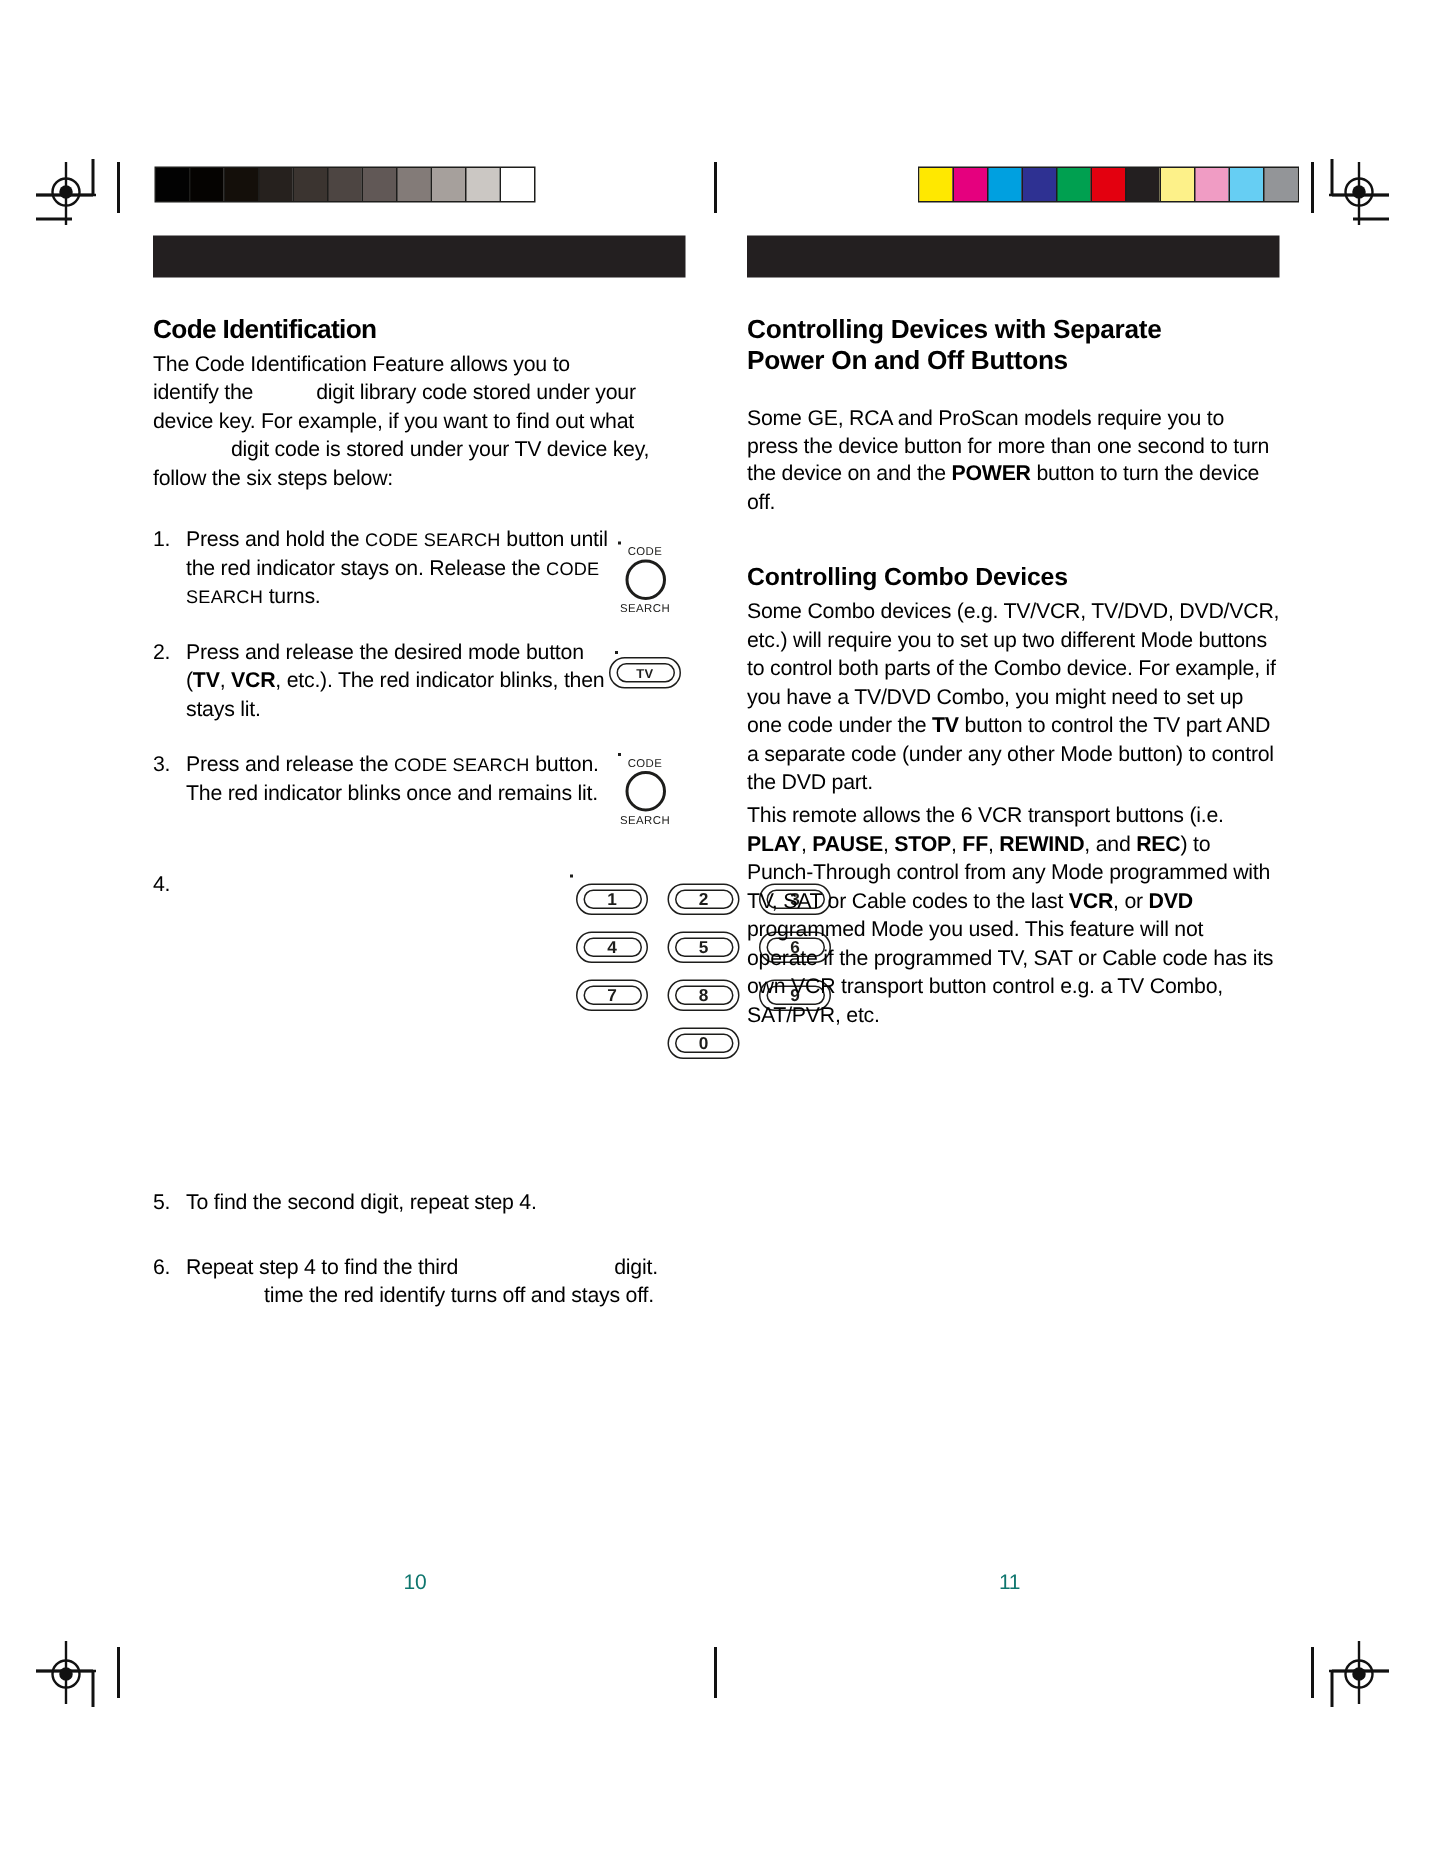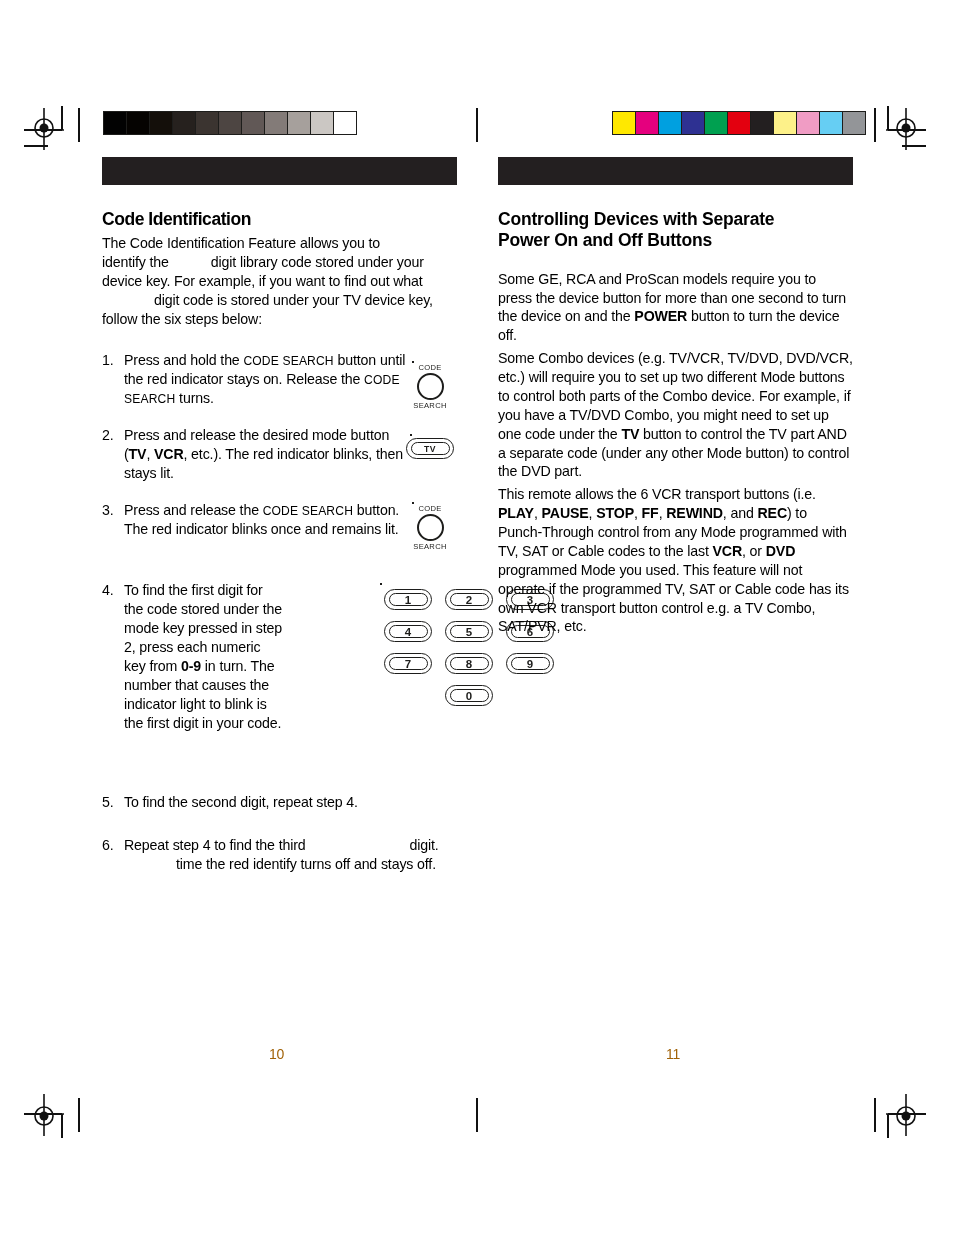--- a/index.html
+++ b/index.html
@@ -212,21 +212,21 @@
     justify-content: center;
     font-size: 11.5px;
     font-weight: bold;
     color: #1d1d1b;
   }
 
   
   .page-number {
     position: absolute;
     font-size: 14px;
-    color: #a16207;
+    color: #0f766e;
     letter-spacing: -0.2px;
   }
 </style>
 </head>
 <body>
 
 <div class="reg-mark" style="left:22px; top:98px;">
   <svg width="56" height="56" viewBox="0 0 56 56">
     <line x1="2" y1="32" x2="42" y2="32" stroke="#111" stroke-width="1.6"></line>
     <line x1="22" y1="10" x2="22" y2="52" stroke="#111" stroke-width="1.6"></line>
@@ -333,21 +333,20 @@
       <span class="step-text" style="width:285px;"><span>Press and release the desired mode button (</span><b>TV</b><span>, </span><b>VCR</b><span>, etc.). The red indicator blinks, then stays lit.</span></span>
     </li>
 
     <li class="with-art">
       <span class="num">3.</span>
       <span class="step-text" style="width:295px;"><span>Press and release the </span><span class="small-caps">CODE SEARCH</span><span> button. The red indicator blinks once and remains lit.</span></span>
     </li>
 
     <li class="with-art" style="min-height:195px; margin-top:22px;">
       <span class="num">4.</span>
-      <span class="step-text" style="width:160px;"><span>To find the first digit for the code stored under the mode key pressed in step 2, press each numeric key from </span><b>0-9</b><span> in turn. The number that causes the indicator light to blink is the first digit in your code.</span></span>
     </li>
 
     <li>
       <span class="num">5.</span>
       <span class="step-text">To find the second digit, repeat step 4.</span>
     </li>
 
     <li style="margin-top:24px;">
       <span class="num">6.</span>
       <span class="step-text"><span>Repeat step 4 to find the third</span><span class="gap gap-lg"></span><span>digit.</span><br><span class="gap gap-md"></span><span>time the red identify turns off and stays off.</span></span>
@@ -428,20 +427,21 @@
 
   <div class="black-bar"></div>
 
   <h2 class="section-title">
     <span>Controlling Devices with Separate</span><br>
     <span>Power On and Off Buttons</span>
   </h2>
 
   <p class="body-text" style="margin-top:18px;"><span>Some GE, RCA and ProScan models require you to press the device button for more than one second to turn the device on and the </span><b>POWER</b><span> button to turn the device off.</span></p>
 
+  <h3 class="sub-title">Controlling Combo Devices</h3>
 
   <p class="body-text"><span>Some Combo devices (e.g. TV/VCR, TV/DVD, DVD/VCR, etc.) will require you to set up two different Mode buttons to control both parts of the Combo device. For example, if you have a TV/DVD Combo, you might need to set up one code under the </span><b>TV</b><span> button to control the TV part AND a separate code (under any other Mode button) to control the DVD part.</span></p>
 
 
   <p class="body-text"><span>This remote allows the 6 VCR transport buttons (i.e. </span><b>PLAY</b><span>, </span><b>PAUSE</b><span>, </span><b>STOP</b><span>, </span><b>FF</b><span>, </span><b>REWIND</b><span>, and </span><b>REC</b><span>) to Punch-Through control from any Mode programmed with TV, SAT or Cable codes to the last </span><b>VCR</b><span>, or </span><b>DVD</b><span> programmed Mode you used. This feature will not operate if the programmed TV, SAT or Cable code has its own VCR transport button control e.g. a TV Combo, SAT/PVR, etc.</span></p>
 
 </div>
 
 <div class="page-number" style="left:269px; top:1046px;">10</div>
 <div class="page-number" style="left:666px; top:1046px;">11</div>

